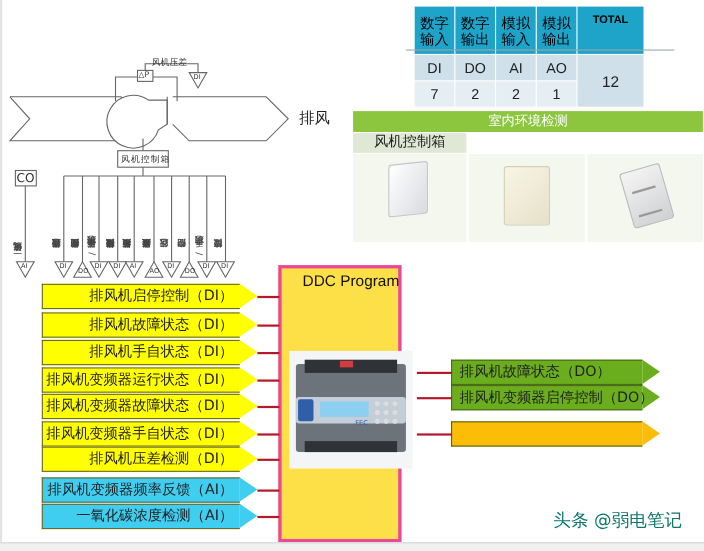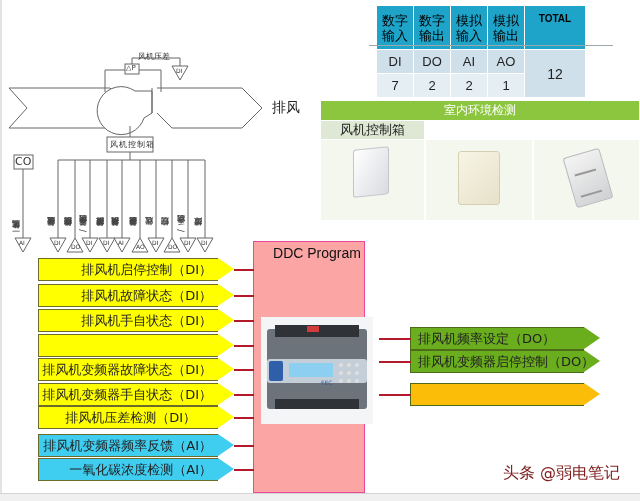--- a/index.html
+++ b/index.html
@@ -29,25 +29,25 @@
     svg.fan { position:absolute; left:0; top:0; }
     .vlabel { position:absolute; font-size:8px; color:#444; writing-mode:vertical-rl; transform:rotate(180deg); letter-spacing:0px; line-height:9px; }
 
     
     .sig { position:absolute; height:23px; }
     .sig .body { position:absolute; left:0; top:0; height:23px; box-sizing:border-box; border:1px solid #6b6b2a; border-right:none; }
     .sig .tip { position:absolute; top:0; width:0; height:0; }
     .sig .txt { position:absolute; top:0; height:23px; line-height:23px; font-size:13px; color:#222; white-space:nowrap; }
     .wire { position:absolute; height:2px; background:#b2192b; }
 
-    .ddc { position:absolute; left:253px; top:241px; width:112px; height:252px; background:#fca5a5; border:1px solid #ec4899; box-sizing:border-box; }
+    .ddc { position:absolute; left:253px; top:241px; width:112px; height:252px; background:#fde047; border:3px solid #ec4899; box-sizing:border-box; }
     .ddc-title { position:absolute; left:0; width:126px; top:3px; text-align:center; font-family:"Liberation Sans", sans-serif; font-size:14px; color:#111; }
     .ctrl-img { position:absolute; left:7px; top:75px; width:112px; height:107px; background:#f4f5f6; }
 
-    .watermark { position:absolute; left:503px; top:463px; font-size:16px; color:#7f1d1d; letter-spacing:0; text-shadow:1px 1px 0 #fff, -1px -1px 0 #fff; }
+    .watermark { position:absolute; left:503px; top:463px; font-size:16px; color:#0f766e; letter-spacing:0; text-shadow:1px 1px 0 #fff, -1px -1px 0 #fff; }
   </style>
 </head>
 <body>
 
 <div class="frame-left"></div>
 
 <table class="io-table">
   <tbody>
       <tr>
     <th><span>数字</span><br><span>输入</span></th>
@@ -198,58 +198,59 @@
     <div class="wire" style="left: 234px; width: 20px; top: 295px;"></div>
     <div class="sig" style="left: 38px; top: 309px; width: 202px;">
       <div class="body" style="width: 180px; background: rgb(255, 255, 0);"></div>
       <div class="tip" style="left: 180px; border-top: 11.5px solid transparent; border-bottom: 11.5px solid transparent; border-left: 16px solid rgb(255, 255, 0);"></div>
       <div class="txt" style="right: 28px;">排风机手自状态（DI）</div>
     </div>
     <div class="wire" style="left: 234px; width: 20px; top: 320px;"></div>
     <div class="sig" style="left: 38px; top: 334px; width: 202px;">
       <div class="body" style="width: 180px; background: rgb(255, 255, 0);"></div>
       <div class="tip" style="left: 180px; border-top: 11.5px solid transparent; border-bottom: 11.5px solid transparent; border-left: 16px solid rgb(255, 255, 0);"></div>
+      <div class="txt" style="right: 28px;">排风机变频器运行状态（DI）</div>
     </div>
     <div class="wire" style="left: 234px; width: 20px; top: 345px;"></div>
     <div class="sig" style="left: 38px; top: 358px; width: 202px;">
       <div class="body" style="width: 180px; background: rgb(255, 255, 0);"></div>
       <div class="tip" style="left: 180px; border-top: 11.5px solid transparent; border-bottom: 11.5px solid transparent; border-left: 16px solid rgb(255, 255, 0);"></div>
       <div class="txt" style="right: 28px;">排风机变频器故障状态（DI）</div>
     </div>
     <div class="wire" style="left: 234px; width: 20px; top: 369px;"></div>
     <div class="sig" style="left: 38px; top: 383px; width: 202px;">
       <div class="body" style="width: 180px; background: rgb(255, 255, 0);"></div>
       <div class="tip" style="left: 180px; border-top: 11.5px solid transparent; border-bottom: 11.5px solid transparent; border-left: 16px solid rgb(255, 255, 0);"></div>
       <div class="txt" style="right: 28px; text-align: center;">排风机变频器手自状态（DI）</div>
     </div>
     <div class="wire" style="left: 234px; width: 20px; top: 394px;"></div>
     <div class="sig" style="left: 38px; top: 406px; width: 202px;">
       <div class="body" style="width: 180px; background: rgb(255, 255, 0);"></div>
       <div class="tip" style="left: 180px; border-top: 11.5px solid transparent; border-bottom: 11.5px solid transparent; border-left: 16px solid rgb(255, 255, 0);"></div>
-      <div class="txt" style="right: 44px; margin-left: 48px;">排风机压差检测（DI）</div>
+      <div class="txt" style="right: 28px; margin-left: 48px;">排风机压差检测（DI）</div>
     </div>
     <div class="wire" style="left: 234px; width: 20px; top: 417px;"></div>
     <div class="sig" style="left: 38px; top: 434px; width: 202px;">
       <div class="body" style="width: 180px; background: rgb(63, 205, 240);"></div>
       <div class="tip" style="left: 180px; border-top: 11.5px solid transparent; border-bottom: 11.5px solid transparent; border-left: 16px solid rgb(63, 205, 240);"></div>
       <div class="txt" style="right: 28px;">排风机变频器频率反馈（AI）</div>
     </div>
     <div class="wire" style="left: 234px; width: 20px; top: 445px;"></div>
     <div class="sig" style="left: 38px; top: 458px; width: 202px;">
       <div class="body" style="width: 180px; background: rgb(63, 205, 240);"></div>
       <div class="tip" style="left: 180px; border-top: 11.5px solid transparent; border-bottom: 11.5px solid transparent; border-left: 16px solid rgb(63, 205, 240);"></div>
       <div class="txt" style="right: 28px;">一氧化碳浓度检测（AI）</div>
     </div>
     <div class="wire" style="left: 234px; width: 20px; top: 469px;"></div>
   </div>
 <div id="outputs">
     <div class="sig" style="left: 410px; top: 327px; width: 192px;">
       <div class="body" style="width: 174px; background: rgb(106, 173, 29); border-color: rgb(77, 107, 26);"></div>
       <div class="tip" style="left: 174px; border-top: 11.5px solid transparent; border-bottom: 11.5px solid transparent; border-left: 16px solid rgb(106, 173, 29);"></div>
-      <div class="txt" style="left: 8px;">排风机频率设定（DO）</div>
+      <div class="txt" style="left: 8px;">排风机故障状态（DO）</div>
     </div>
     <div class="wire" style="left: 379px; width: 32px; top: 338px;"></div>
     <div class="sig" style="left: 410px; top: 350px; width: 192px;">
       <div class="body" style="width: 174px; background: rgb(106, 173, 29); border-color: rgb(77, 107, 26);"></div>
       <div class="tip" style="left: 174px; border-top: 11.5px solid transparent; border-bottom: 11.5px solid transparent; border-left: 16px solid rgb(106, 173, 29);"></div>
       <div class="txt" style="left: 8px;">排风机变频器启停控制（DO）</div>
     </div>
     <div class="wire" style="left: 379px; width: 32px; top: 361px;"></div>
     <div class="sig" style="left: 410px; top: 383px; width: 192px;">
       <div class="body" style="width: 174px; background: rgb(251, 189, 7); border-color: rgb(77, 107, 26);"></div>

